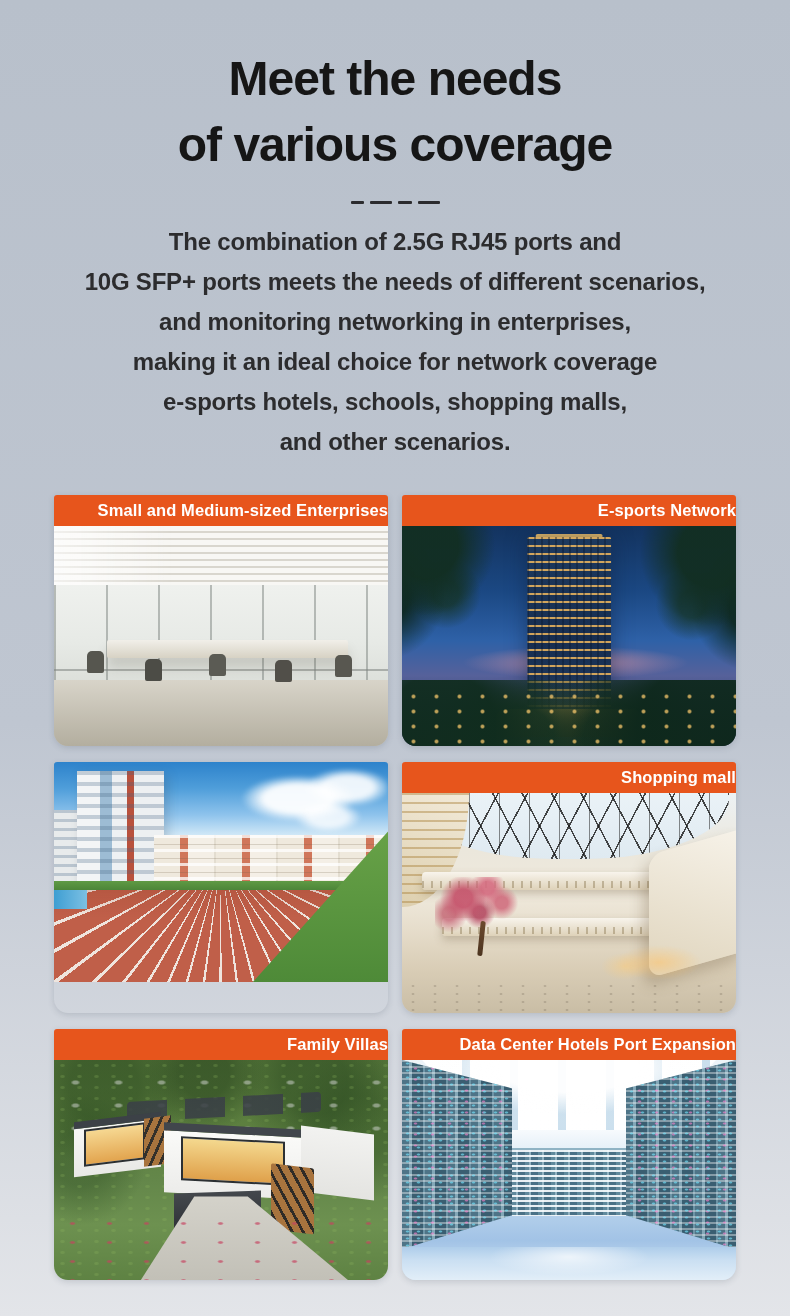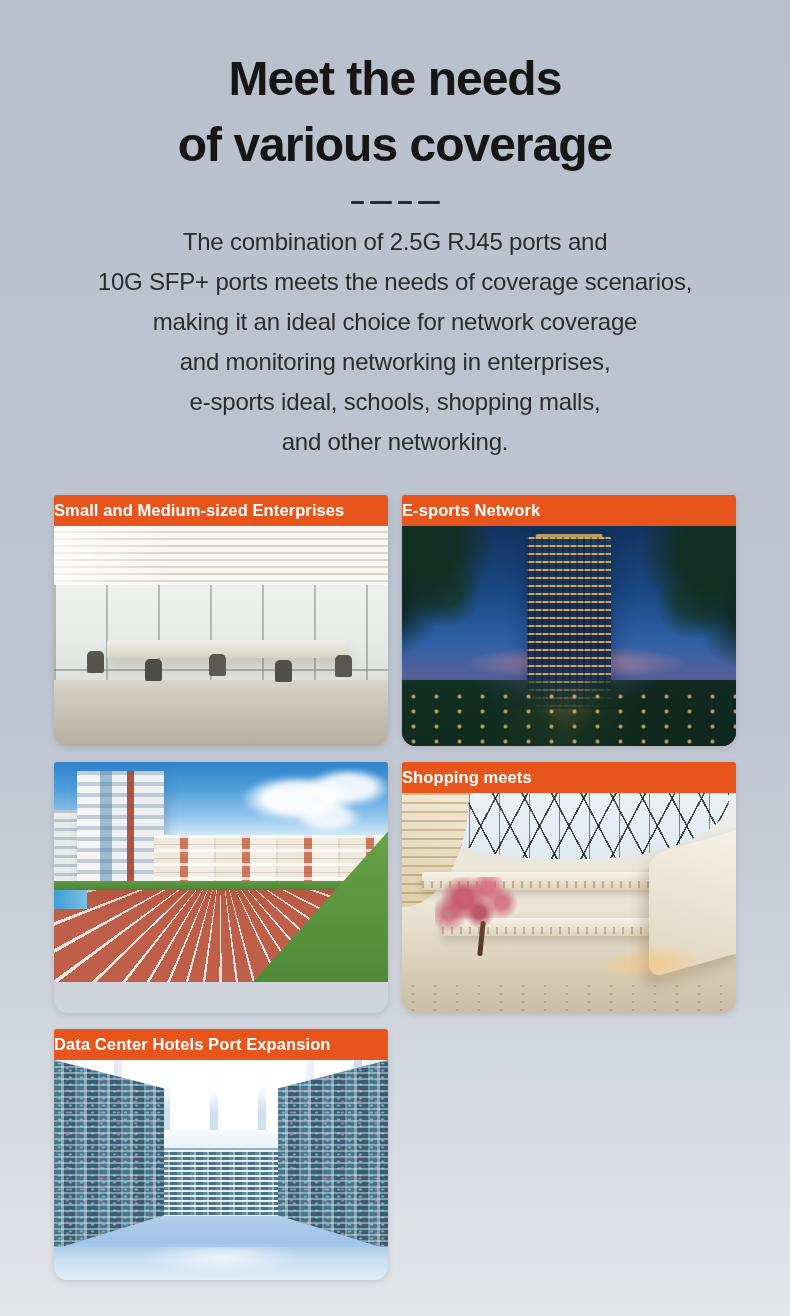--- a/index.html
+++ b/index.html
@@ -14,34 +14,34 @@
   .hero{padding-top:46px;text-align:center;}
   .hero-title{
     font-size:48px;line-height:66px;font-weight:800;letter-spacing:-1px;
     color:var(--heading-text,#161616);
   }
   .divider{display:flex;justify-content:center;align-items:center;gap:6px;margin-top:22px;height:4px;}
   .divider i{display:block;height:3px;background:#2b2b2e;border-radius:1px;}
   .divider .d1{width:13px}.divider .d2{width:22px}.divider .d3{width:14px}.divider .d4{width:22px}
   .hero-paragraph{
     margin-top:18px;font-size:24px;line-height:40px;letter-spacing:-.2px;
-    color:var(--body-text,#2c2c2e);font-weight:400;
+    color:var(--body-text,#2c2c2e);font-weight:700;
   }
 
   
   .grid{
     width:682px;margin:33px auto 0;display:grid;
     grid-template-columns:334px 334px;gap:16px 14px;
   }
   .card{
     border-radius:3px 3px 14px 14px;overflow:hidden;display:flex;flex-direction:column;
     box-shadow:0 2px 6px rgba(60,70,90,.18);
   }
   .card-header{
-    height:31px;flex:0 0 31px;display:flex;align-items:center;justify-content:flex-start;
+    height:31px;flex:0 0 31px;display:flex;align-items:center;justify-content:flex-end;
     background:var(--accent-orange,#e7551c);
   }
   .card-label{
     color:var(--card-label-text,#fff);font-size:16.5px;font-weight:700;letter-spacing:.1px;white-space:nowrap;
   }
   .photo{position:relative;height:220px;overflow:hidden;}
   .photo *{position:absolute;}
 
   
   .ph-office{background:linear-gradient(180deg,#f3f2ef 0%,#ecebe7 30%,#e2e1da 55%,#d3d0c6 75%,#bdb9ac 100%);}
@@ -215,25 +215,25 @@
       <div>of various coverage</div>
     </div>
     <div class="divider">
       <i class="d1"></i>
       <i class="d2"></i>
       <i class="d3"></i>
       <i class="d4"></i>
     </div>
     <div class="hero-paragraph">
       <div>The combination of 2.5G RJ45 ports and</div>
-      <div>10G SFP+ ports meets the needs of coverage scenarios,</div>
+      <div>10G SFP+ ports meets the needs of different scenarios,</div>
+      <div>and monitoring networking in enterprises,</div>
       <div>making it an ideal choice for network coverage</div>
-      <div>and monitoring networking in enterprises,</div>
-      <div>e-sports ideal, schools, shopping malls,</div>
-      <div>and other networking.</div>
+      <div>e-sports hotels, schools, shopping malls,</div>
+      <div>and other scenarios.</div>
     </div>
   </div>
 
   <div class="grid">
 
     <div class="card">
       <div class="card-header">
         <span class="card-label">Small and Medium-sized Enterprises</span>
       </div>
       <div class="photo ph-office">
@@ -269,35 +269,55 @@
         <div class="sc-midrow"></div>
         <div class="sc-hedge"></div>
         <div class="sc-track"></div>
         <div class="sc-lane-left"></div>
         <div class="sc-grass-wedge"></div>
       </div>
     </div>
 
     <div class="card">
       <div class="card-header">
-        <span class="card-label">Shopping meets</span>
+        <span class="card-label">Shopping mall</span>
       </div>
       <div class="photo ph-mall">
         <div class="ml-dome"></div>
         <div class="ml-cove-left"></div>
         <div class="ml-band1"></div>
         <div class="ml-band2"></div>
         <div class="ml-stairs-right"></div>
         <div class="ml-tree"></div>
         <div class="ml-trunk"></div>
         <div class="ml-glow"></div>
         <div class="ml-floor"></div>
       </div>
     </div>
 
+    <div class="card">
+      <div class="card-header">
+        <span class="card-label">Family Villas</span>
+      </div>
+      <div class="photo ph-villa">
+        <div class="vl-rocks"></div>
+        <div class="vl-leaf"></div>
+        <div class="vl-roof"></div>
+        <div class="vl-blk-a"></div>
+        <div class="vl-win-a"></div>
+        <div class="vl-wood-a"></div>
+        <div class="vl-blk-b"></div>
+        <div class="vl-win-b"></div>
+        <div class="vl-blk-c"></div>
+        <div class="vl-wood-c"></div>
+        <div class="vl-garage"></div>
+        <div class="vl-path"></div>
+        <div class="vl-flowers"></div>
+      </div>
+    </div>
 
     <div class="card">
       <div class="card-header">
         <span class="card-label">Data Center Hotels Port Expansion</span>
       </div>
       <div class="photo ph-dc">
         <div class="dc-lights"></div>
         <div class="dc-rack-l"></div>
         <div class="dc-rack-r"></div>
         <div class="dc-center"></div>

